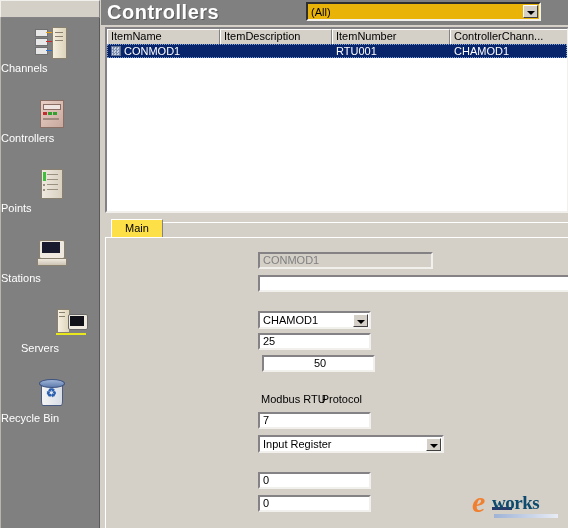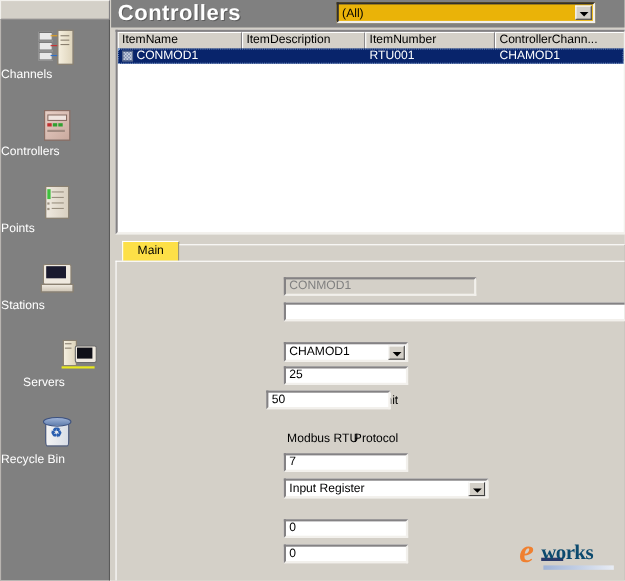--- a/index.html
+++ b/index.html
@@ -539,21 +539,21 @@
       </div>
 
       <div class="frow" style="top:96px;width:256px;">
         <span class="flabel">Marginal Alarm Limit</span>
       </div>
       <div class="finput" style="left:152px;top:95px;width:113px;">25</div>
 
       <div class="frow" style="top:118px;width:256px;">
         <span class="flabel">Fail Alarm Limit</span>
       </div>
-      <div class="finput" style="left:136px;top:117px;width:113px;">50</div>
+      <div class="finput" style="left:156px;top:117px;width:113px;text-align:center;">50</div>
 
       <div class="frow" style="top:153px;width:256px;">
         <span class="flabel">Protocol</span>
       </div>
       <div class="fstatic" style="left:155px;top:154px;">Modbus RTU</div>
 
       <div class="frow" style="top:175px;width:256px;">
         <span class="flabel">PLC Station ID</span>
       </div>
       <div class="finput" style="left:152px;top:174px;width:113px;">7</div>

